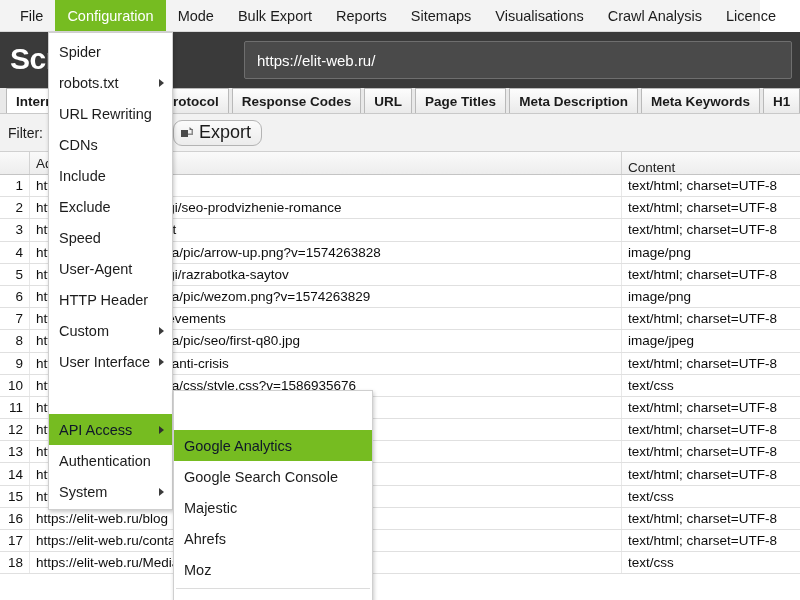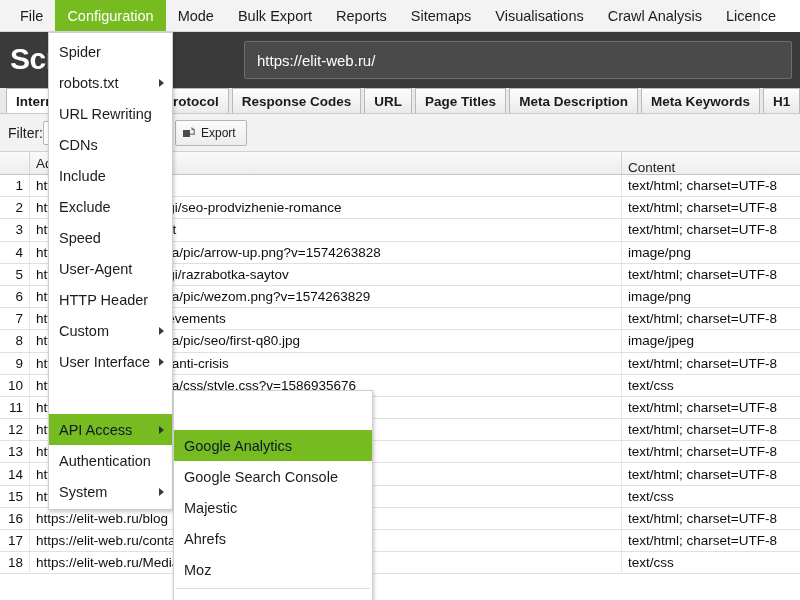--- a/index.html
+++ b/index.html
@@ -127,44 +127,44 @@
     background: #f2f2f2;
     border-bottom: 1px solid #d0d0d0;
     display: flex;
     align-items: center;
     padding-left: 8px;
     z-index: 4;
   }
   .filter-label {
     font-size: 14px;
     color: #1b1b1b;
-    margin-right: 0;
+    margin-right: 9px;
   }
   .filter-select {
     width: 120px;
     height: 24px;
     background: #ffffff;
     border: 1px solid #b4b4b4;
     border-radius: 2px;
     font-size: 13px;
     display: flex;
     align-items: center;
     padding: 0 6px;
     color: #222;
   }
   .export-btn {
-    margin-left: 12px;
+    margin-left: 1px;
     height: 26px;
     display: flex;
     align-items: center;
     padding: 0 10px 0 6px;
     background: linear-gradient(#fbfbfb, #ececec);
     border: 1px solid #b4b4b4;
-    border-radius: 2px;
-    font-size: 12px;
+    border-radius: 9px;
+    font-size: 18px;
     color: #1b1b1b;
     gap: 5px;
     cursor: default;
   }
   .export-icon { display: inline-flex; }
 
   
   .grid {
     position: absolute;
     top: 152px; left: 0;

